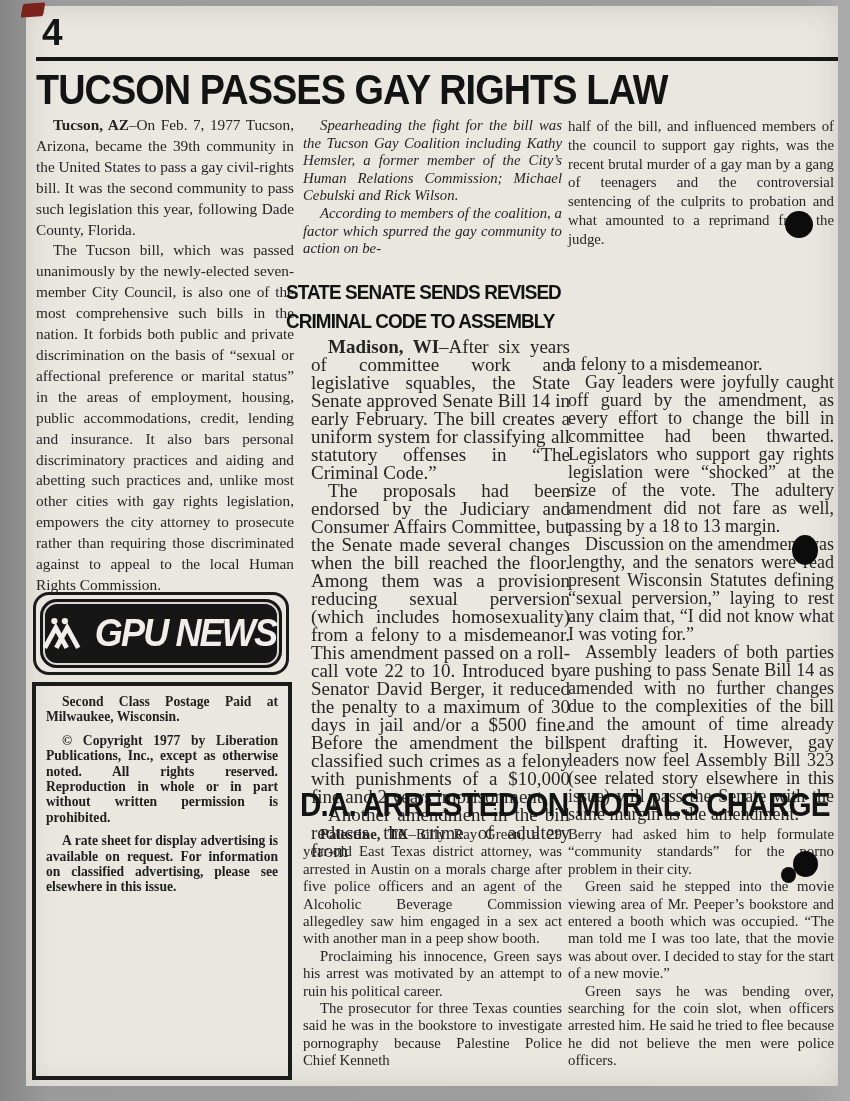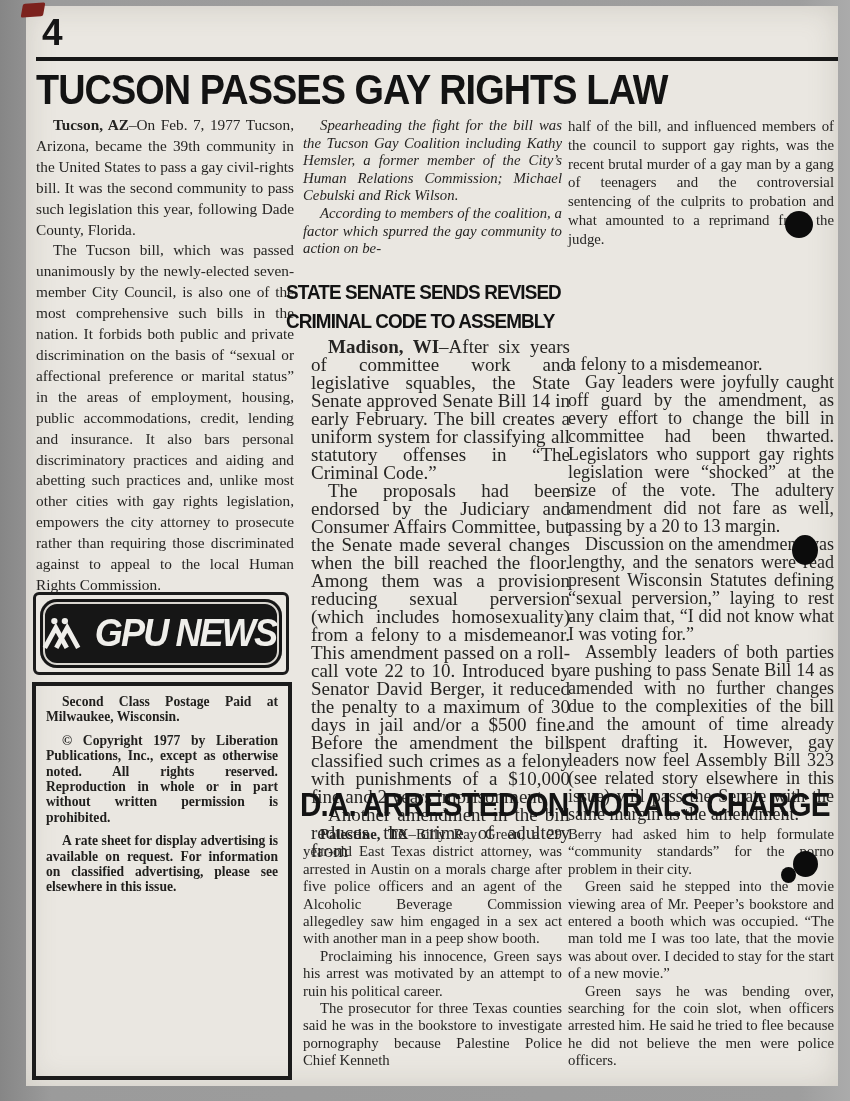--- a/index.html
+++ b/index.html
@@ -19,21 +19,21 @@
   .tucson-c1{top:109px;font-size:15.3px;line-height:20.9px;}
   .tucson-c2{top:111px;font-size:14.8px;line-height:17.6px;font-style:italic;}
   .tucson-c3{top:111px;font-size:14.8px;line-height:18.8px;}
   .senate-c2{top:332px;font-size:19px;line-height:18px;margin-left:8px;}
   .senate-c3{top:332px;font-size:18px;line-height:18px;margin-top:17px;}
   .da-c2{top:820px;font-size:14.8px;line-height:17.4px;}
   .da-c3{top:820px;font-size:14.8px;line-height:17.4px;}
   .para{margin:0;text-indent:17px;}
   .para.cont{text-indent:0;}
   .dateline{font-weight:bold;}
-  .logo-outer{position:absolute;left:7px;top:586px;width:256px;height:83px;border:3px solid #1b1b1b;border-radius:6px;padding:4px;box-sizing:border-box;background:#eae7e1;}
+  .logo-outer{position:absolute;left:7px;top:586px;width:256px;height:83px;border:3px solid #1b1b1b;border-radius:16px;padding:4px;box-sizing:border-box;background:#eae7e1;}
   .logo-inner{width:100%;height:100%;background:#161616;border-radius:17px;box-shadow:inset 0 0 0 3px #161616,inset 0 0 0 5px #d9d6d0;display:flex;align-items:center;justify-content:center;gap:7px;box-sizing:border-box;}
   .logo-text{font-family:"Liberation Sans",sans-serif;font-style:italic;font-weight:bold;font-size:38px;color:#efeeea;letter-spacing:-2px;display:inline-block;transform:scaleX(.95);}
   .infobox{position:absolute;left:6px;top:676px;width:260px;height:398px;border:4px solid #1b1b1b;box-sizing:border-box;padding:8px 10px 6px;font-weight:bold;font-size:13.6px;line-height:15.4px;text-align:justify;color:#201f1d;}
   .infobox .para{margin:0 0 8px;text-indent:16px;}
   .blob{position:absolute;background:#0c0c0c;border-radius:50%;}
   .redmark{position:absolute;left:22px;top:3px;width:22px;height:14px;background:#7c221d;border-radius:2px;transform:skewX(-14deg) rotate(-4deg);}
 </style>
 </head>
 <body>
 
@@ -67,21 +67,21 @@
     </div>
 
     <div class="col c2 senate-c2">
       <p class="para"><span class="dateline">Madison, WI</span><span>–After six years of committee work and legislative squables, the State Senate approved Senate Bill 14 in early February.  The bill creates a uniform system for classifying all statutory offenses in “The Criminal Code.”</span></p>
       <p class="para">The proposals had been endorsed by the Judiciary and Consumer Affairs Committee, but the Senate made several changes when the bill reached the floor.  Among them was a provision reducing sexual perversion (which includes homosexuality) from a felony to a misdemeanor.  This amendment passed on a roll-call vote 22 to 10.  Introduced by Senator David Berger, it reduced the penalty to a maximum of 30 days in jail and/or a $500 fine.  Before the amendment the bill classified such crimes as a felony with punishments of a $10,000 fine and 2 years imprisonment.</p>
       <p class="para">Another amendment in the bill reduces the crime of adultery from</p>
     </div>
 
     <div class="col c3 senate-c3">
       <p class="para cont">a felony to a misdemeanor.</p>
-      <p class="para">Gay leaders were joyfully caught off guard by the amendment, as every effort to change the bill in committee had been thwarted.  Legislators who support gay rights legislation were “shocked” at the size of the vote.  The adultery amendment did not fare as well, passing by a 20 to 13 margin.</p>
+      <p class="para">Gay leaders were joyfully caught off guard by the amendment, as every effort to change the bill in committee had been thwarted.  Legislators who support gay rights legislation were “shocked” at the size of the vote.  The adultery amendment did not fare as well, passing by a 18 to 13 margin.</p>
       <p class="para">Discussion on the amendment was lengthy, and the senators were read present Wisconsin Statutes defining “sexual perversion,” laying to rest any claim that, “I did not know what I was voting for.”</p>
       <p class="para">Assembly leaders of both parties are pushing to pass Senate Bill 14 as amended with no further changes due to the complexities of the bill and the amount of time already spent drafting it.  However, gay leaders now feel Assembly Bill 323 (see related story elsewhere in this issue) will pass the Senate with the same margin as the amendment.</p>
     </div>
 
     <div class="hl hl-md">
       <span class="condense">D.A. ARRESTED ON MORALS CHARGE</span>
     </div>
 
     <div class="col c2 da-c2">
       <p class="para"><span class="dateline">Palestine, TX</span><span>–Billy Ray Green, a 29 year-old East Texas district attorney, was arrested in Austin on a morals charge after five police officers and an agent of the Alcoholic Beverage Commission allegedley saw him engaged in a sex act with another man in a peep show booth.</span></p>

